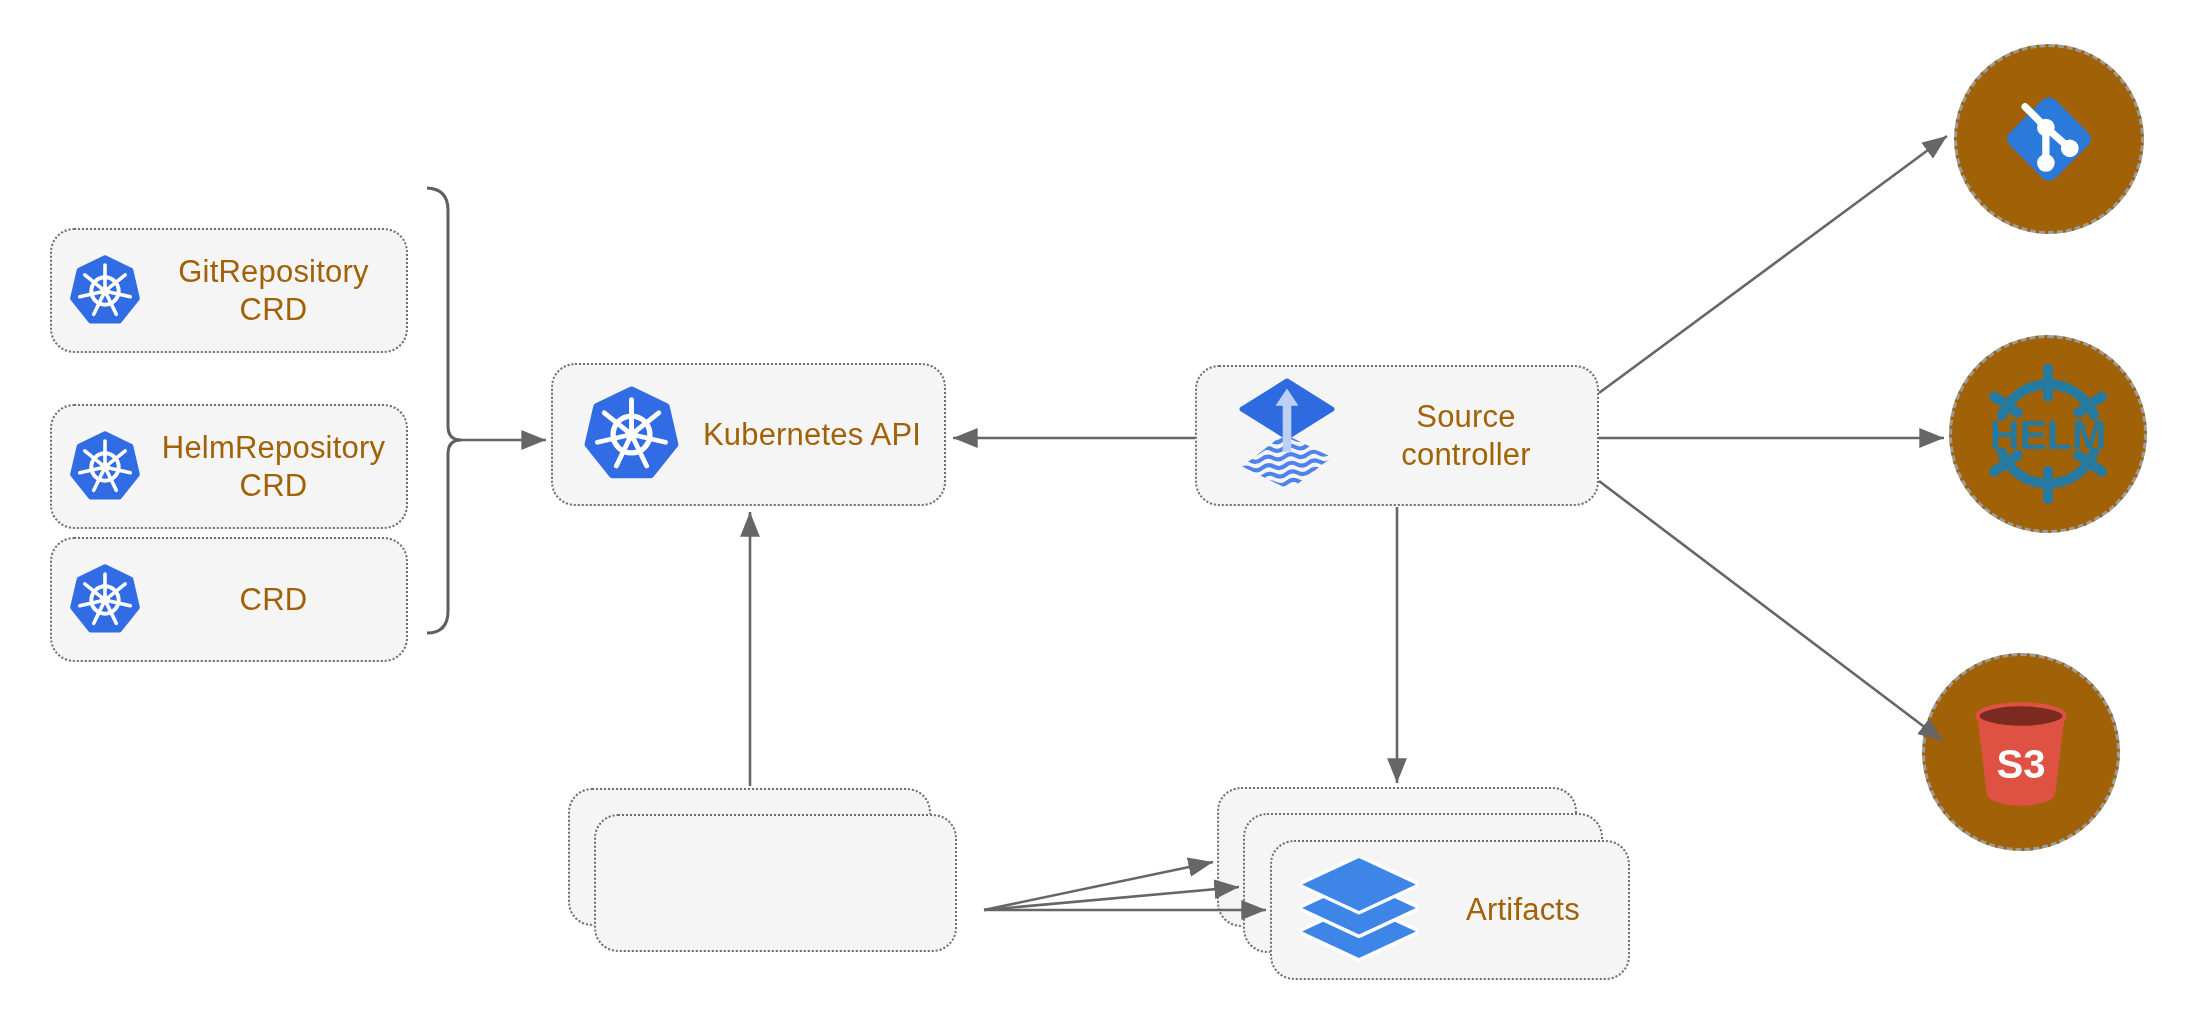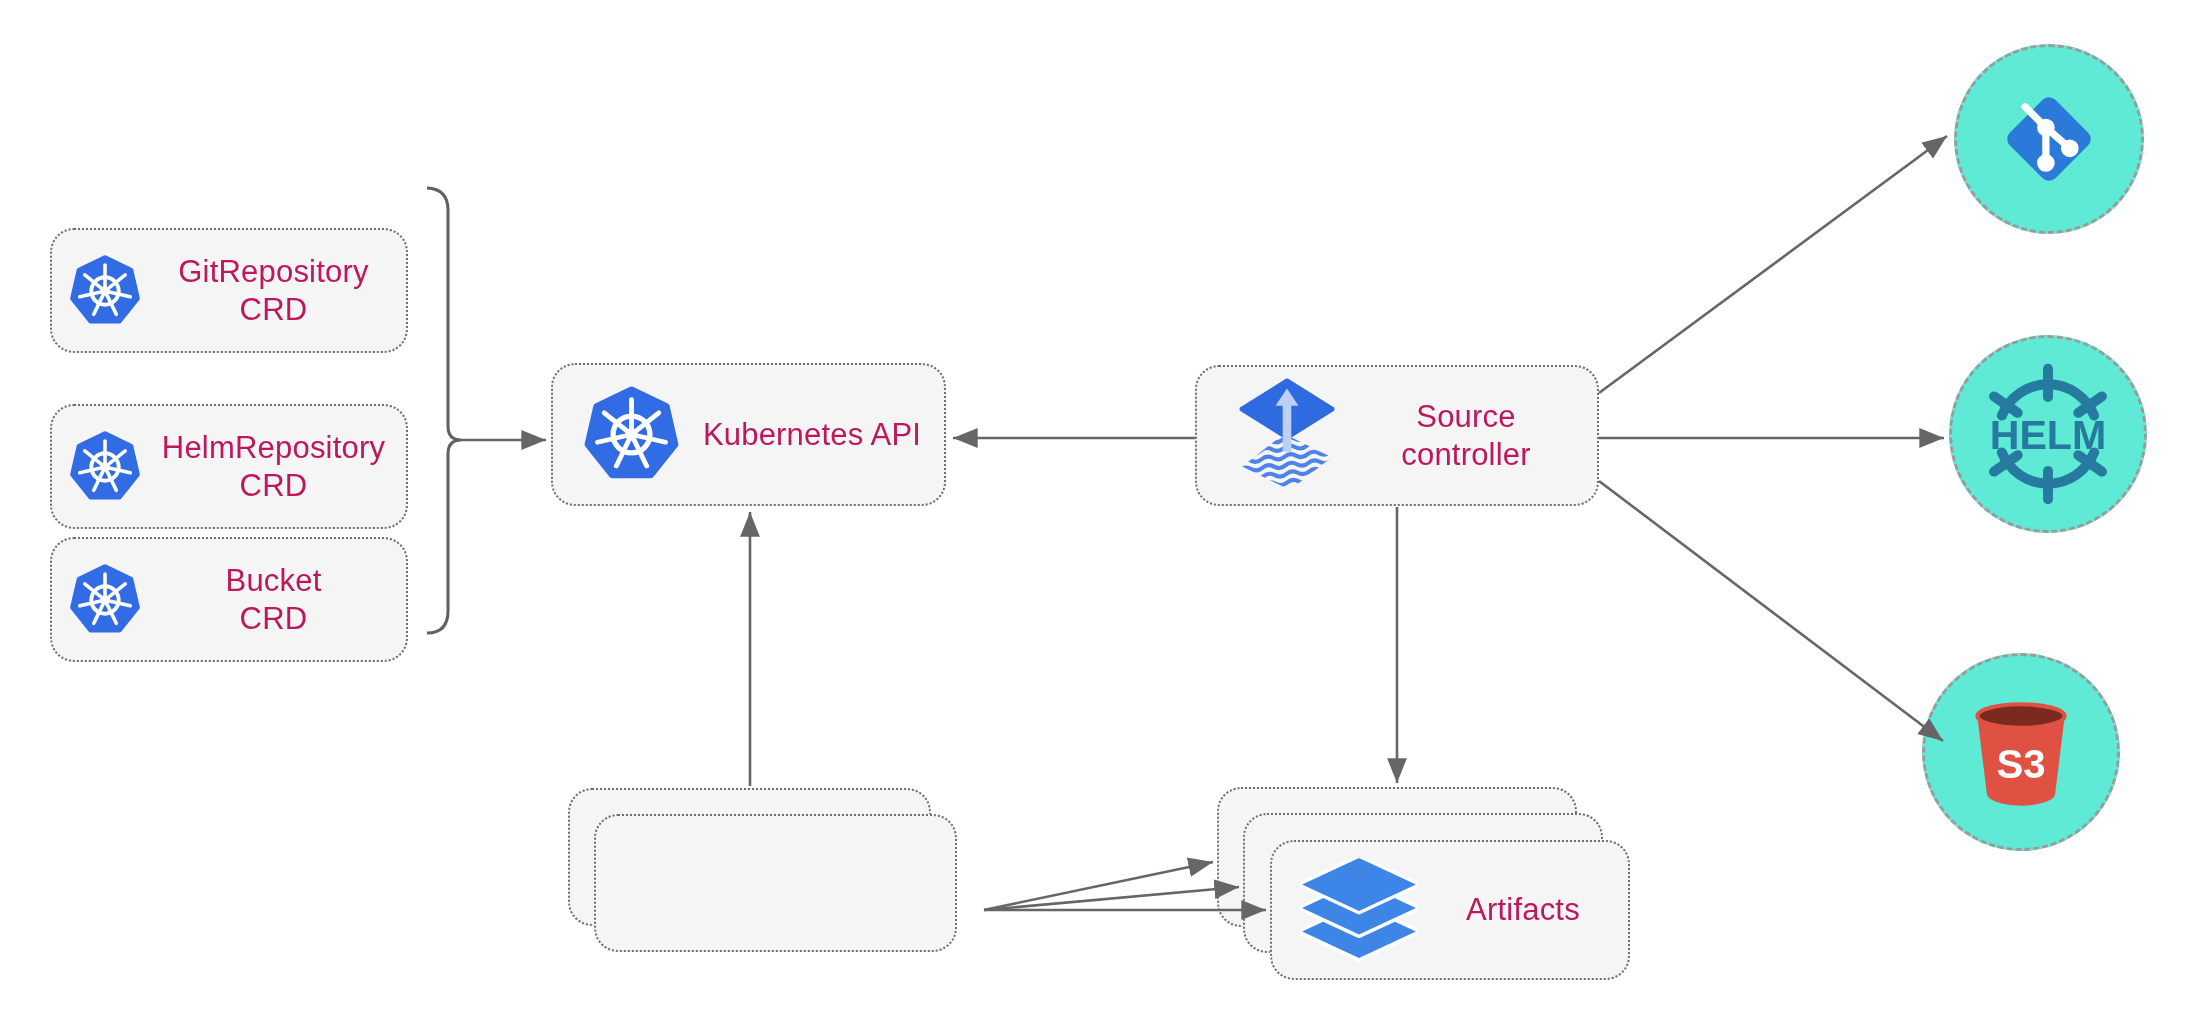--- a/index.html
+++ b/index.html
@@ -24,34 +24,34 @@
     position:absolute;
     box-sizing:border-box;
     background:#f5f5f5;
     border:2px dotted #6e6e6e;
     border-radius:24px;
     z-index:1;
   }
   .endpoint-circle{
     position:absolute;
     box-sizing:border-box;
-    background:#5eead4;
+    background:#a16207;
     border:3px dashed #9b9b9b;
     border-radius:50%;
     display:flex;
     align-items:center;
     justify-content:center;
     z-index:2;
   }
   .label{
     flex:1;
     text-align:center;
     font-size:31px;
     line-height:38px;
-    color:#be185d;
+    color:#a16207;
     letter-spacing:0.2px;
   }
   .icon{flex:0 0 auto;}
   #edges{
     position:absolute;left:0;top:0;
     z-index:6;
     pointer-events:none;
   }
   .edge{stroke:#666666;stroke-width:2.6px;fill:none;}
   .brace{stroke:#5f5f5f;stroke-width:3px;fill:none;}
@@ -123,21 +123,20 @@
       <div>HelmRepository</div>
       <div>CRD</div>
     </div>
   </div>
 
   <div class="node" style="left:50px;top:537px;width:358px;height:125px">
     <svg class="icon" width="72" height="72" style="margin-left:17px">
         <use href="#k8s-logo"></use>
       </svg>
     <div class="label">
-      <div>Bucket</div>
       <div>CRD</div>
     </div>
   </div>
 
   <div class="node" style="left:551px;top:363px;width:395px;height:143px">
     <svg class="icon" width="97" height="97" style="margin-left:30px">
         <use href="#k8s-logo"></use>
       </svg>
     <div class="label">Kubernetes API</div>
   </div>

